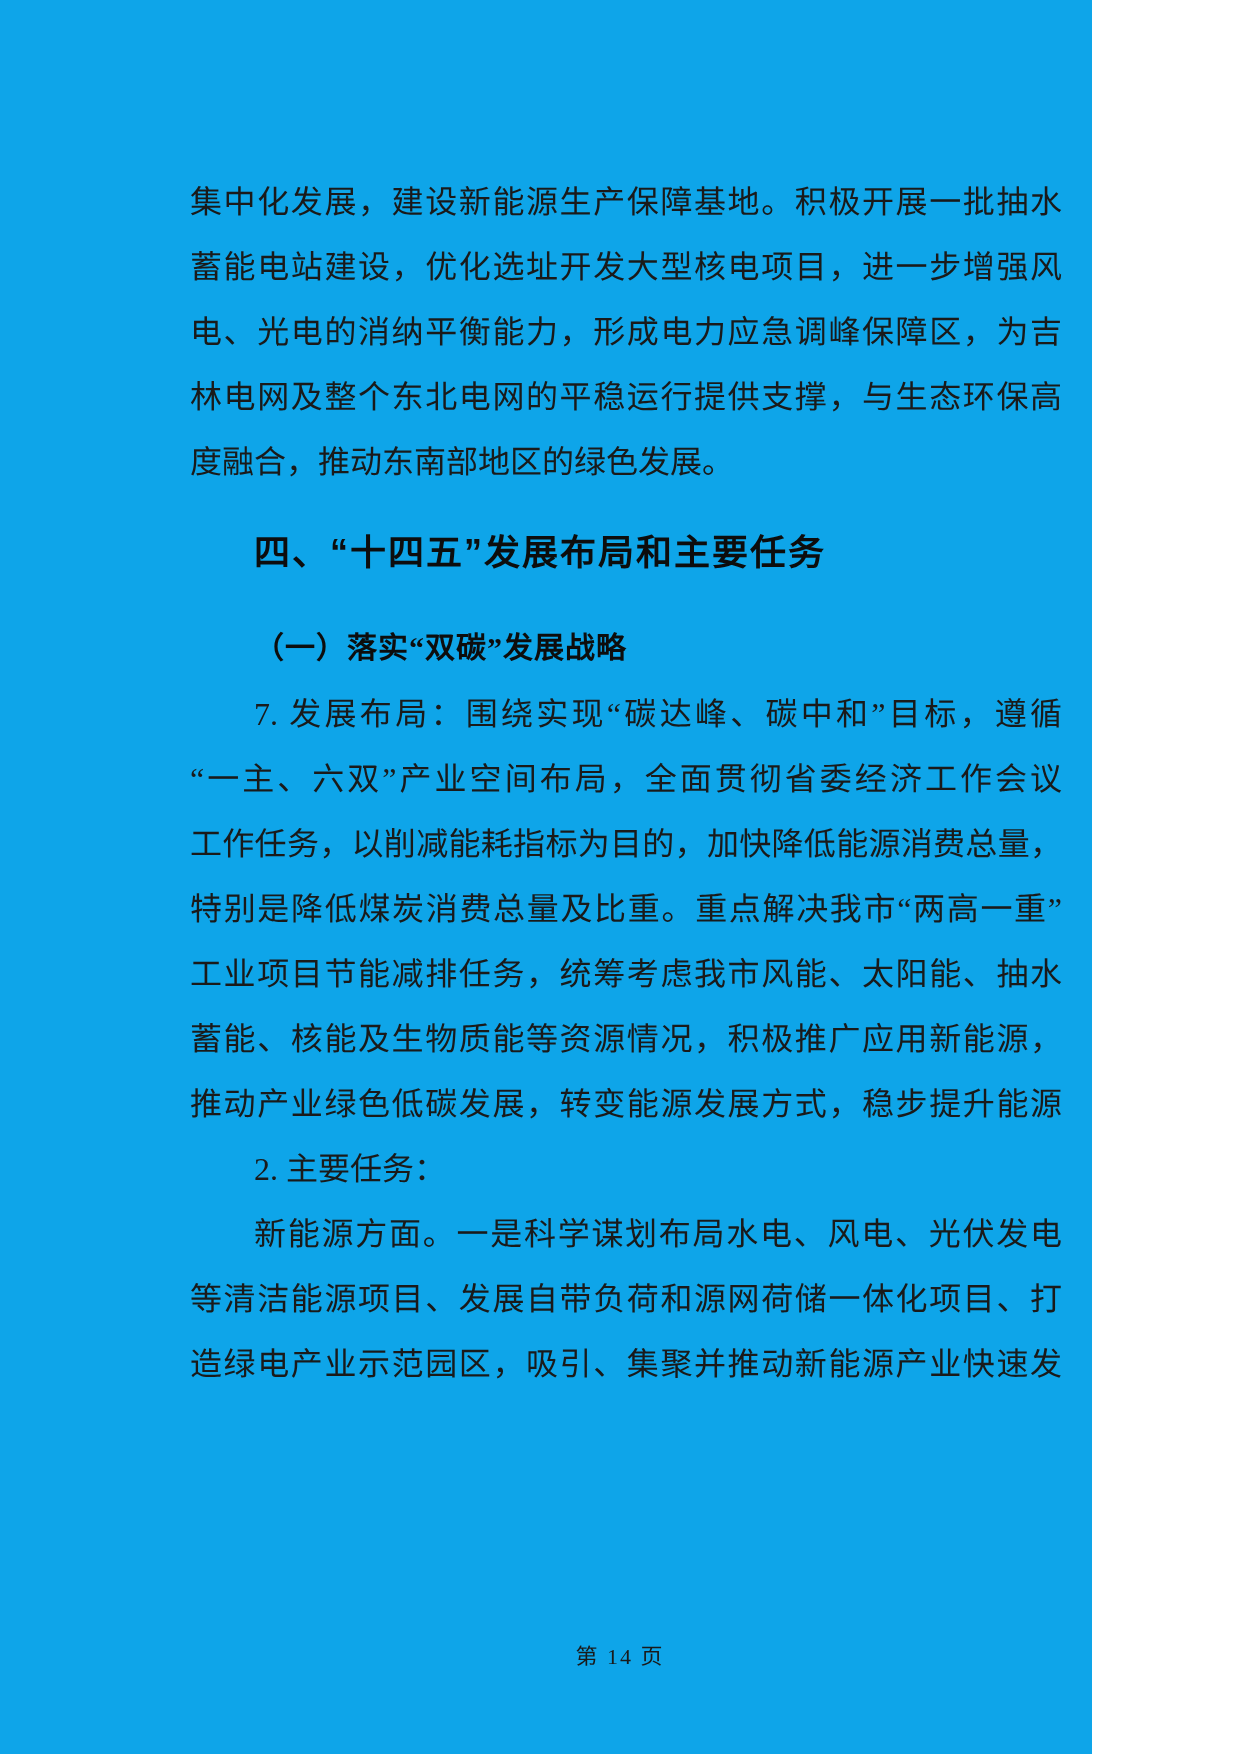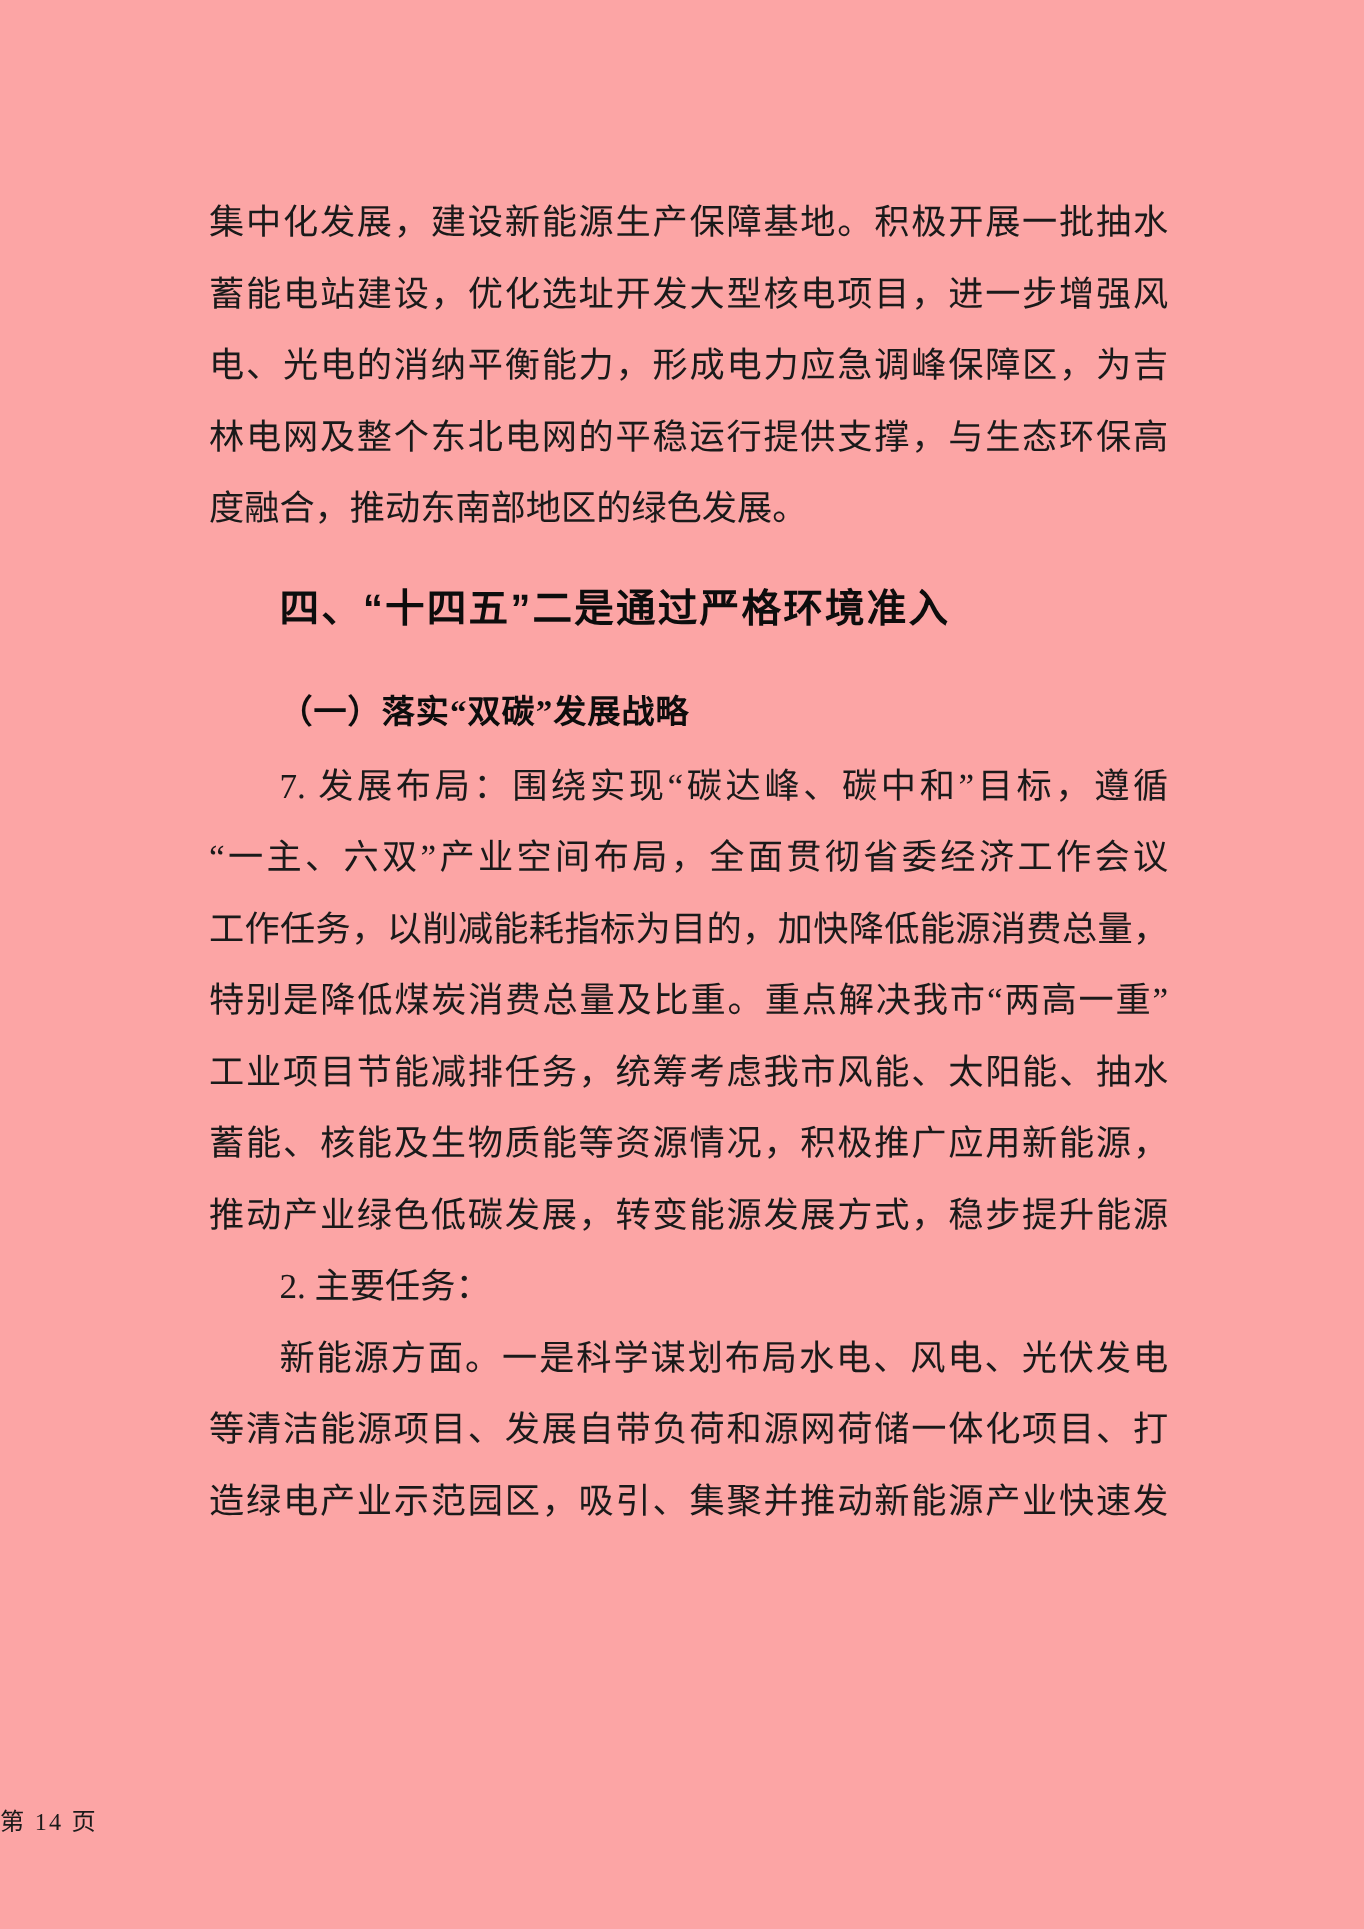--- a/index.html
+++ b/index.html
@@ -1,22 +1,22 @@
 <!DOCTYPE html>
 <html lang="zh-CN"><head>
 <meta charset="utf-8">
 <style>
   html, body { margin: 0; padding: 0; }
   body { background: #ffffff; }
 
   .page {
     position: relative;
-    width: 1240px;
+    width: 1092px;
     height: 1754px;
-    background: #fca5a5;
+    background: #0ea5e9;
     overflow: hidden;
     color: #1a1a1a;
     font-family: "Liberation Serif", "DejaVu Serif", serif;
   }
 
   .content {
     position: absolute;
     left: 190px;
     top: 170px;
     width: 872px;
@@ -57,41 +57,42 @@
     color: #0d0d0d;
   }
 
   .block.para-2 { margin-top: 2px; }
 
   .footer {
     position: absolute;
     left: 0;
     top: 1638px;
     width: 1240px;
+    text-align: center;
   }
   .pagenum {
     font-size: 22px;
     letter-spacing: 2px;
     color: #1a1a1a;
   }
 </style>
 </head>
 <body>
 
 <div class="page">
   <main class="content" id="doc">
       <div class="block body">
         <div class="line stretch">集中化发展，建设新能源生产保障基地。积极开展一批抽水</div>
         <div class="line stretch">蓄能电站建设，优化选址开发大型核电项目，进一步增强风</div>
         <div class="line stretch">电、光电的消纳平衡能力，形成电力应急调峰保障区，为吉</div>
         <div class="line stretch">林电网及整个东北电网的平稳运行提供支撑，与生态环保高</div>
         <div class="line">度融合，推动东南部地区的绿色发展。</div>
       </div>
       <div class="block heading1">
-        <div class="line">四、“十四五”二是通过严格环境准入</div>
+        <div class="line">四、“十四五”发展布局和主要任务</div>
       </div>
       <div class="block heading2">
         <div class="line">（一）落实“双碳”发展战略</div>
       </div>
       <div class="block body para-2">
         <div class="line stretch indent">7. 发展布局：围绕实现“碳达峰、碳中和”目标，遵循</div>
         <div class="line stretch">“一主、六双”产业空间布局，全面贯彻省委经济工作会议</div>
         <div class="line stretch">工作任务，以削减能耗指标为目的，加快降低能源消费总量，</div>
         <div class="line stretch">特别是降低煤炭消费总量及比重。重点解决我市“两高一重”</div>
         <div class="line stretch">工业项目节能减排任务，统筹考虑我市风能、太阳能、抽水</div>

